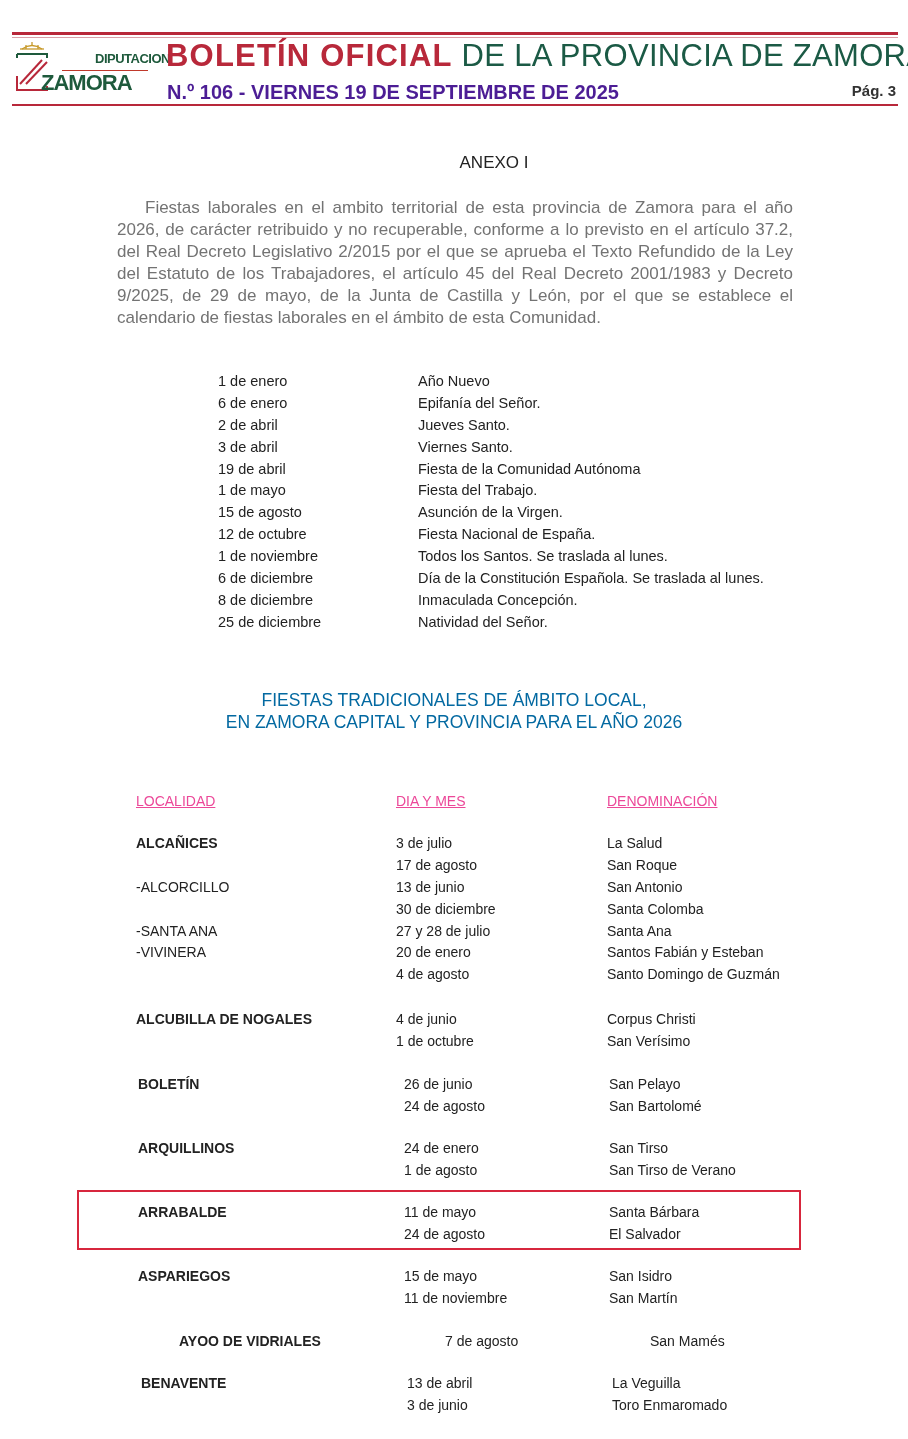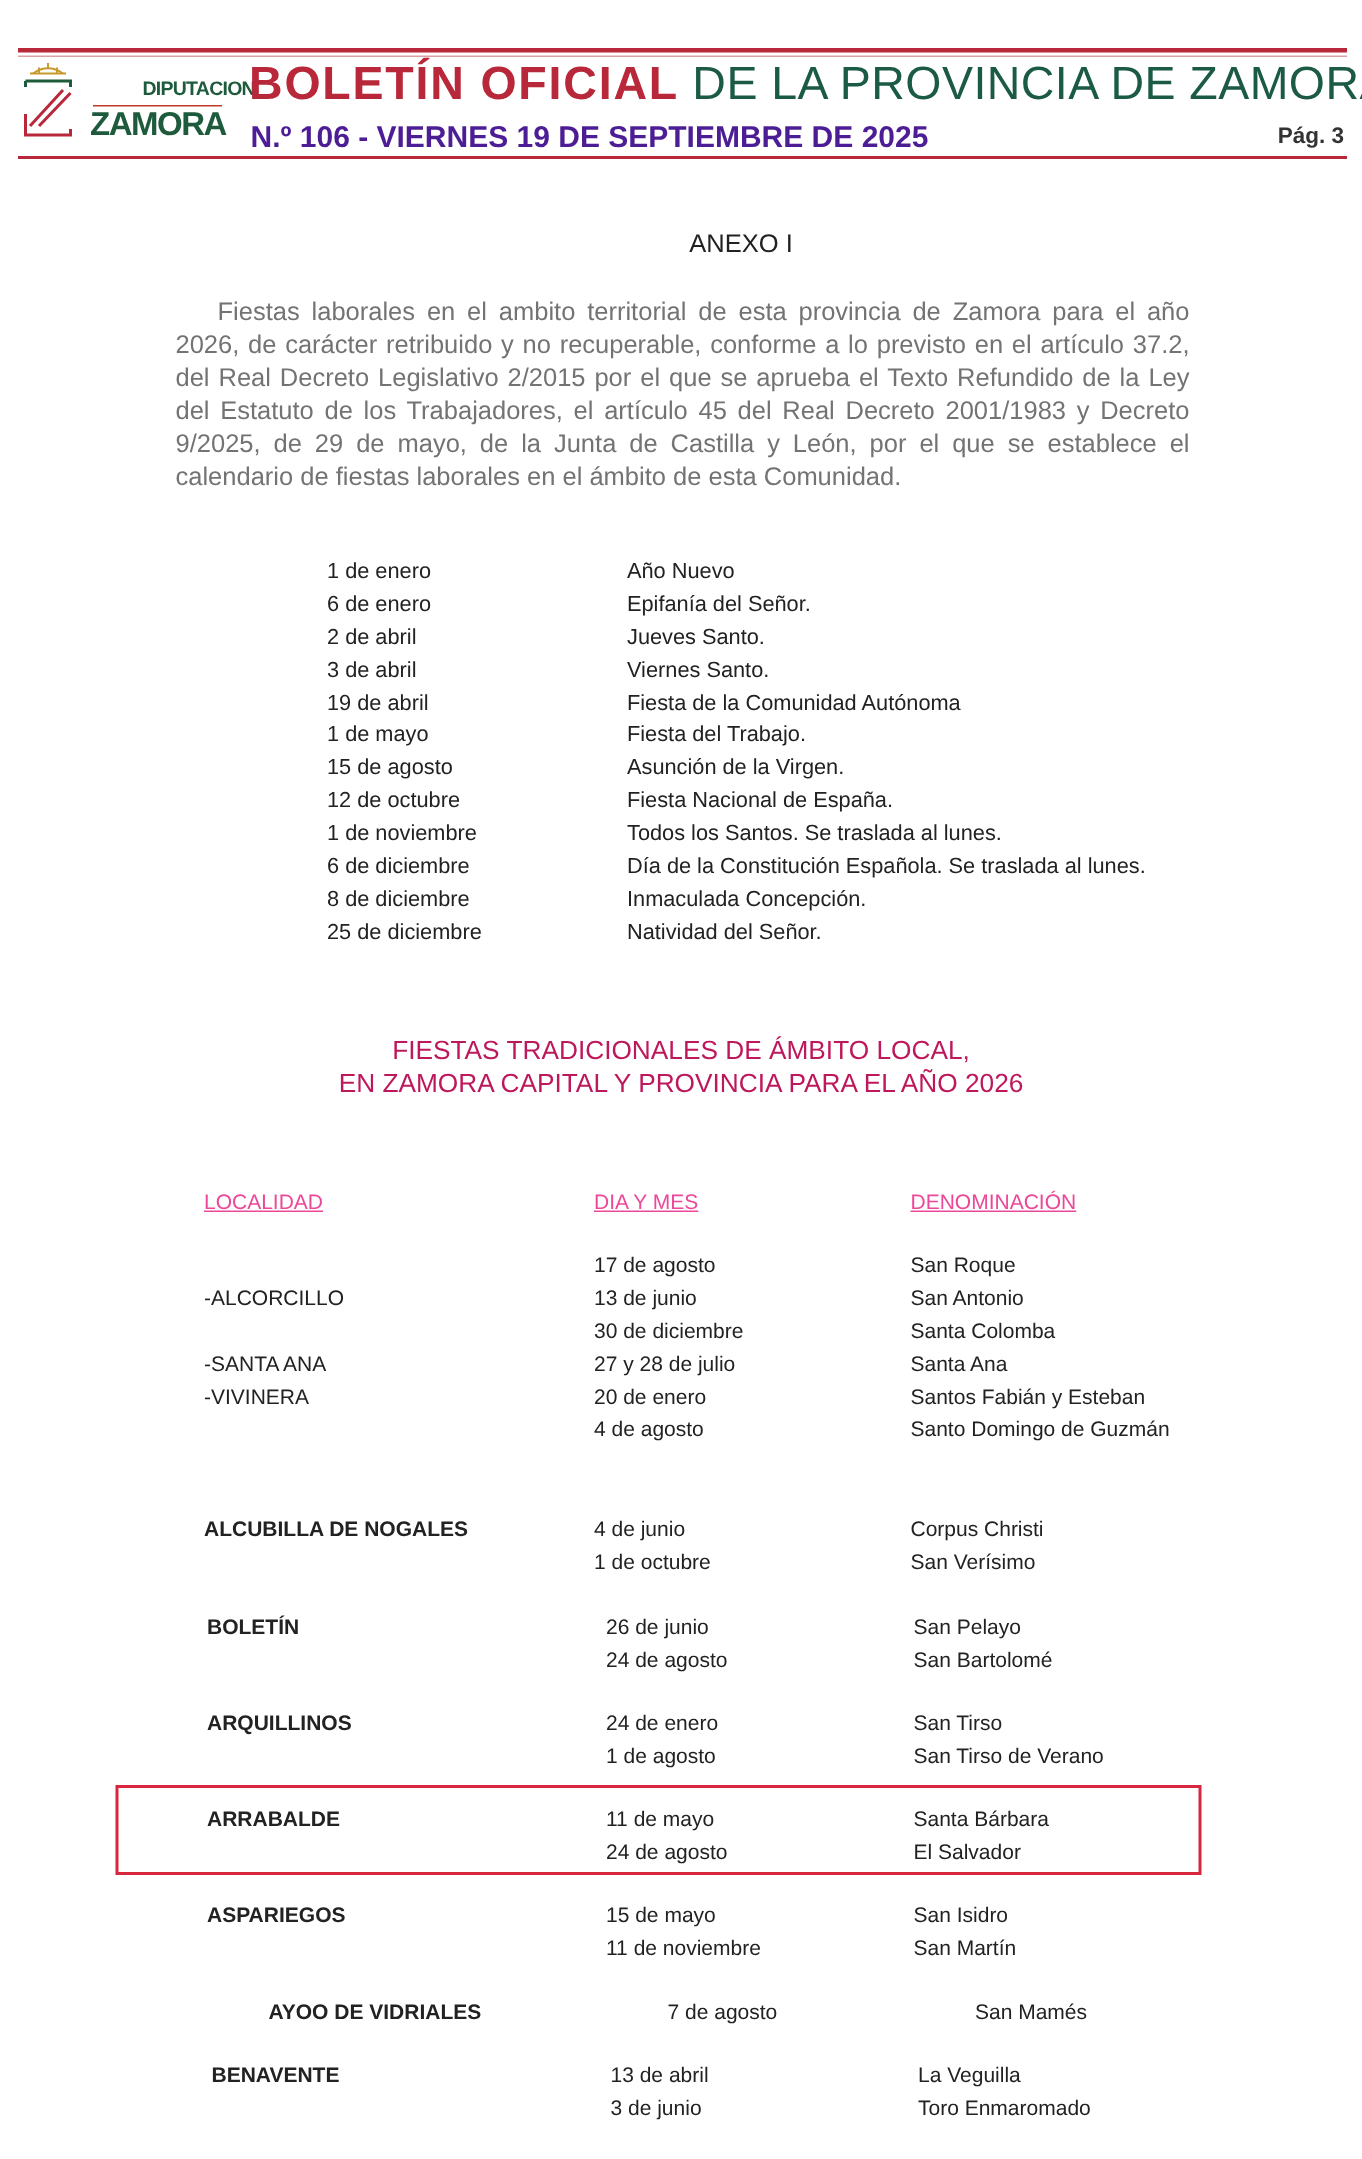--- a/index.html
+++ b/index.html
@@ -7,36 +7,36 @@
 
     
     .hdr-line { position: absolute; left: 12px; right: 10px; background: #b8283a; }
     .hdr-line.top { top: 32px; height: 3px; }
     .hdr-line.top2 { top: 37px; height: 1px; background: #d9a0a8; }
     .hdr-line.bot { top: 104px; height: 2px; }
     .logo { position: absolute; left: 12px; top: 40px; width: 145px; height: 56px; }
     .logo-z { position: absolute; left: 2px; top: 0; width: 36px; height: 52px; }
     .logo-dip { position: absolute; left: 50px; top: 11px; font-size: 13px; font-weight: bold; color: #1e5a3c; letter-spacing: -0.5px; padding-left: 33px; }
     .logo-de { position: absolute; left: 50px; top: 30px; width: 86px; height: 1px; background: #c0392b; }
-    .logo-zam { position: absolute; left: 48px; top: 30px; font-size: 22px; font-weight: bold; color: #1e5a3c; letter-spacing: -1px; }
+    .logo-zam { position: absolute; left: 29px; top: 30px; font-size: 22px; font-weight: bold; color: #1e5a3c; letter-spacing: -1px; }
     .title { position: absolute; left: 166px; top: 38px; font-size: 31px; white-space: nowrap; letter-spacing: 0.3px; }
     .title .b { color: #b8283a; font-weight: bold; letter-spacing: 1.2px; }
     .title .g { color: #1b5a45; }
     .issue { position: absolute; left: 167px; top: 81px; font-size: 20px; font-weight: bold; color: #4c1d95; text-align: right; }
     .pag { position: absolute; right: 12px; top: 82px; font-size: 15px; font-weight: bold; color: #333; }
 
     
     .annex { position: absolute; left: 0; width: 908px; top: 153px; text-align: center; font-size: 17px; color: #222; padding-left: 40px; }
     .intro { position: absolute; left: 117px; width: 676px; top: 197px; font-size: 17px; line-height: 22px; text-align: justify; text-indent: 28px; color: #737373; }
 
     .holidays { position: absolute; left: 218px; top: 373px; font-size: 14.5px; color: #222; }
     .hrow { height: 21.9px; display: flex; }
     .hrow .d { width: 200px; }
 
-    .sec-title { position: absolute; left: 0; width: 908px; top: 689px; text-align: center; font-size: 17.5px; line-height: 22px; color: #be185d; }
+    .sec-title { position: absolute; left: 0; width: 908px; top: 689px; text-align: center; font-size: 17.5px; line-height: 22px; color: #0369a1; }
 
     .col-h { position: absolute; top: 793px; font-size: 14px; font-weight: normal; text-decoration: underline; color: #ec4899; }
 
     .loc-table { position: absolute; left: 0; top: 835px; width: 908px; font-size: 14px; color: #222; }
     .grp { position: absolute; }
     .grp .r { height: 21.9px; position: relative; }
     .grp .loc { position: absolute; left: 0; }
     .grp .loc.bold { font-weight: bold; }
     .grp .dm { position: absolute; }
     .grp .den { position: absolute; }
@@ -139,20 +139,25 @@
   <div>EN ZAMORA CAPITAL Y PROVINCIA PARA EL AÑO 2026</div>
 </div>
 
 <div class="col-h" style="left:136px">LOCALIDAD</div>
 <div class="col-h" style="left:396px">DIA Y MES</div>
 <div class="col-h" style="left:607px">DENOMINACIÓN</div>
 
 <div class="loc-table" id="loc-table">
     <div class="grp" style="top: 0px; left: 0px; width: 908px;">
       <div class="r">
+        <span class="loc bold" style="left:136px">ALCAÑICES</span>
+        <span class="dm" style="left:396px">3 de julio</span>
+        <span class="den" style="left:607px">La Salud</span>
+      </div>
+      <div class="r">
         <span class="loc" style="left:136px"></span>
         <span class="dm" style="left:396px">17 de agosto</span>
         <span class="den" style="left:607px">San Roque</span>
       </div>
       <div class="r">
         <span class="loc" style="left:136px">-ALCORCILLO</span>
         <span class="dm" style="left:396px">13 de junio</span>
         <span class="den" style="left:607px">San Antonio</span>
       </div>
       <div class="r">

